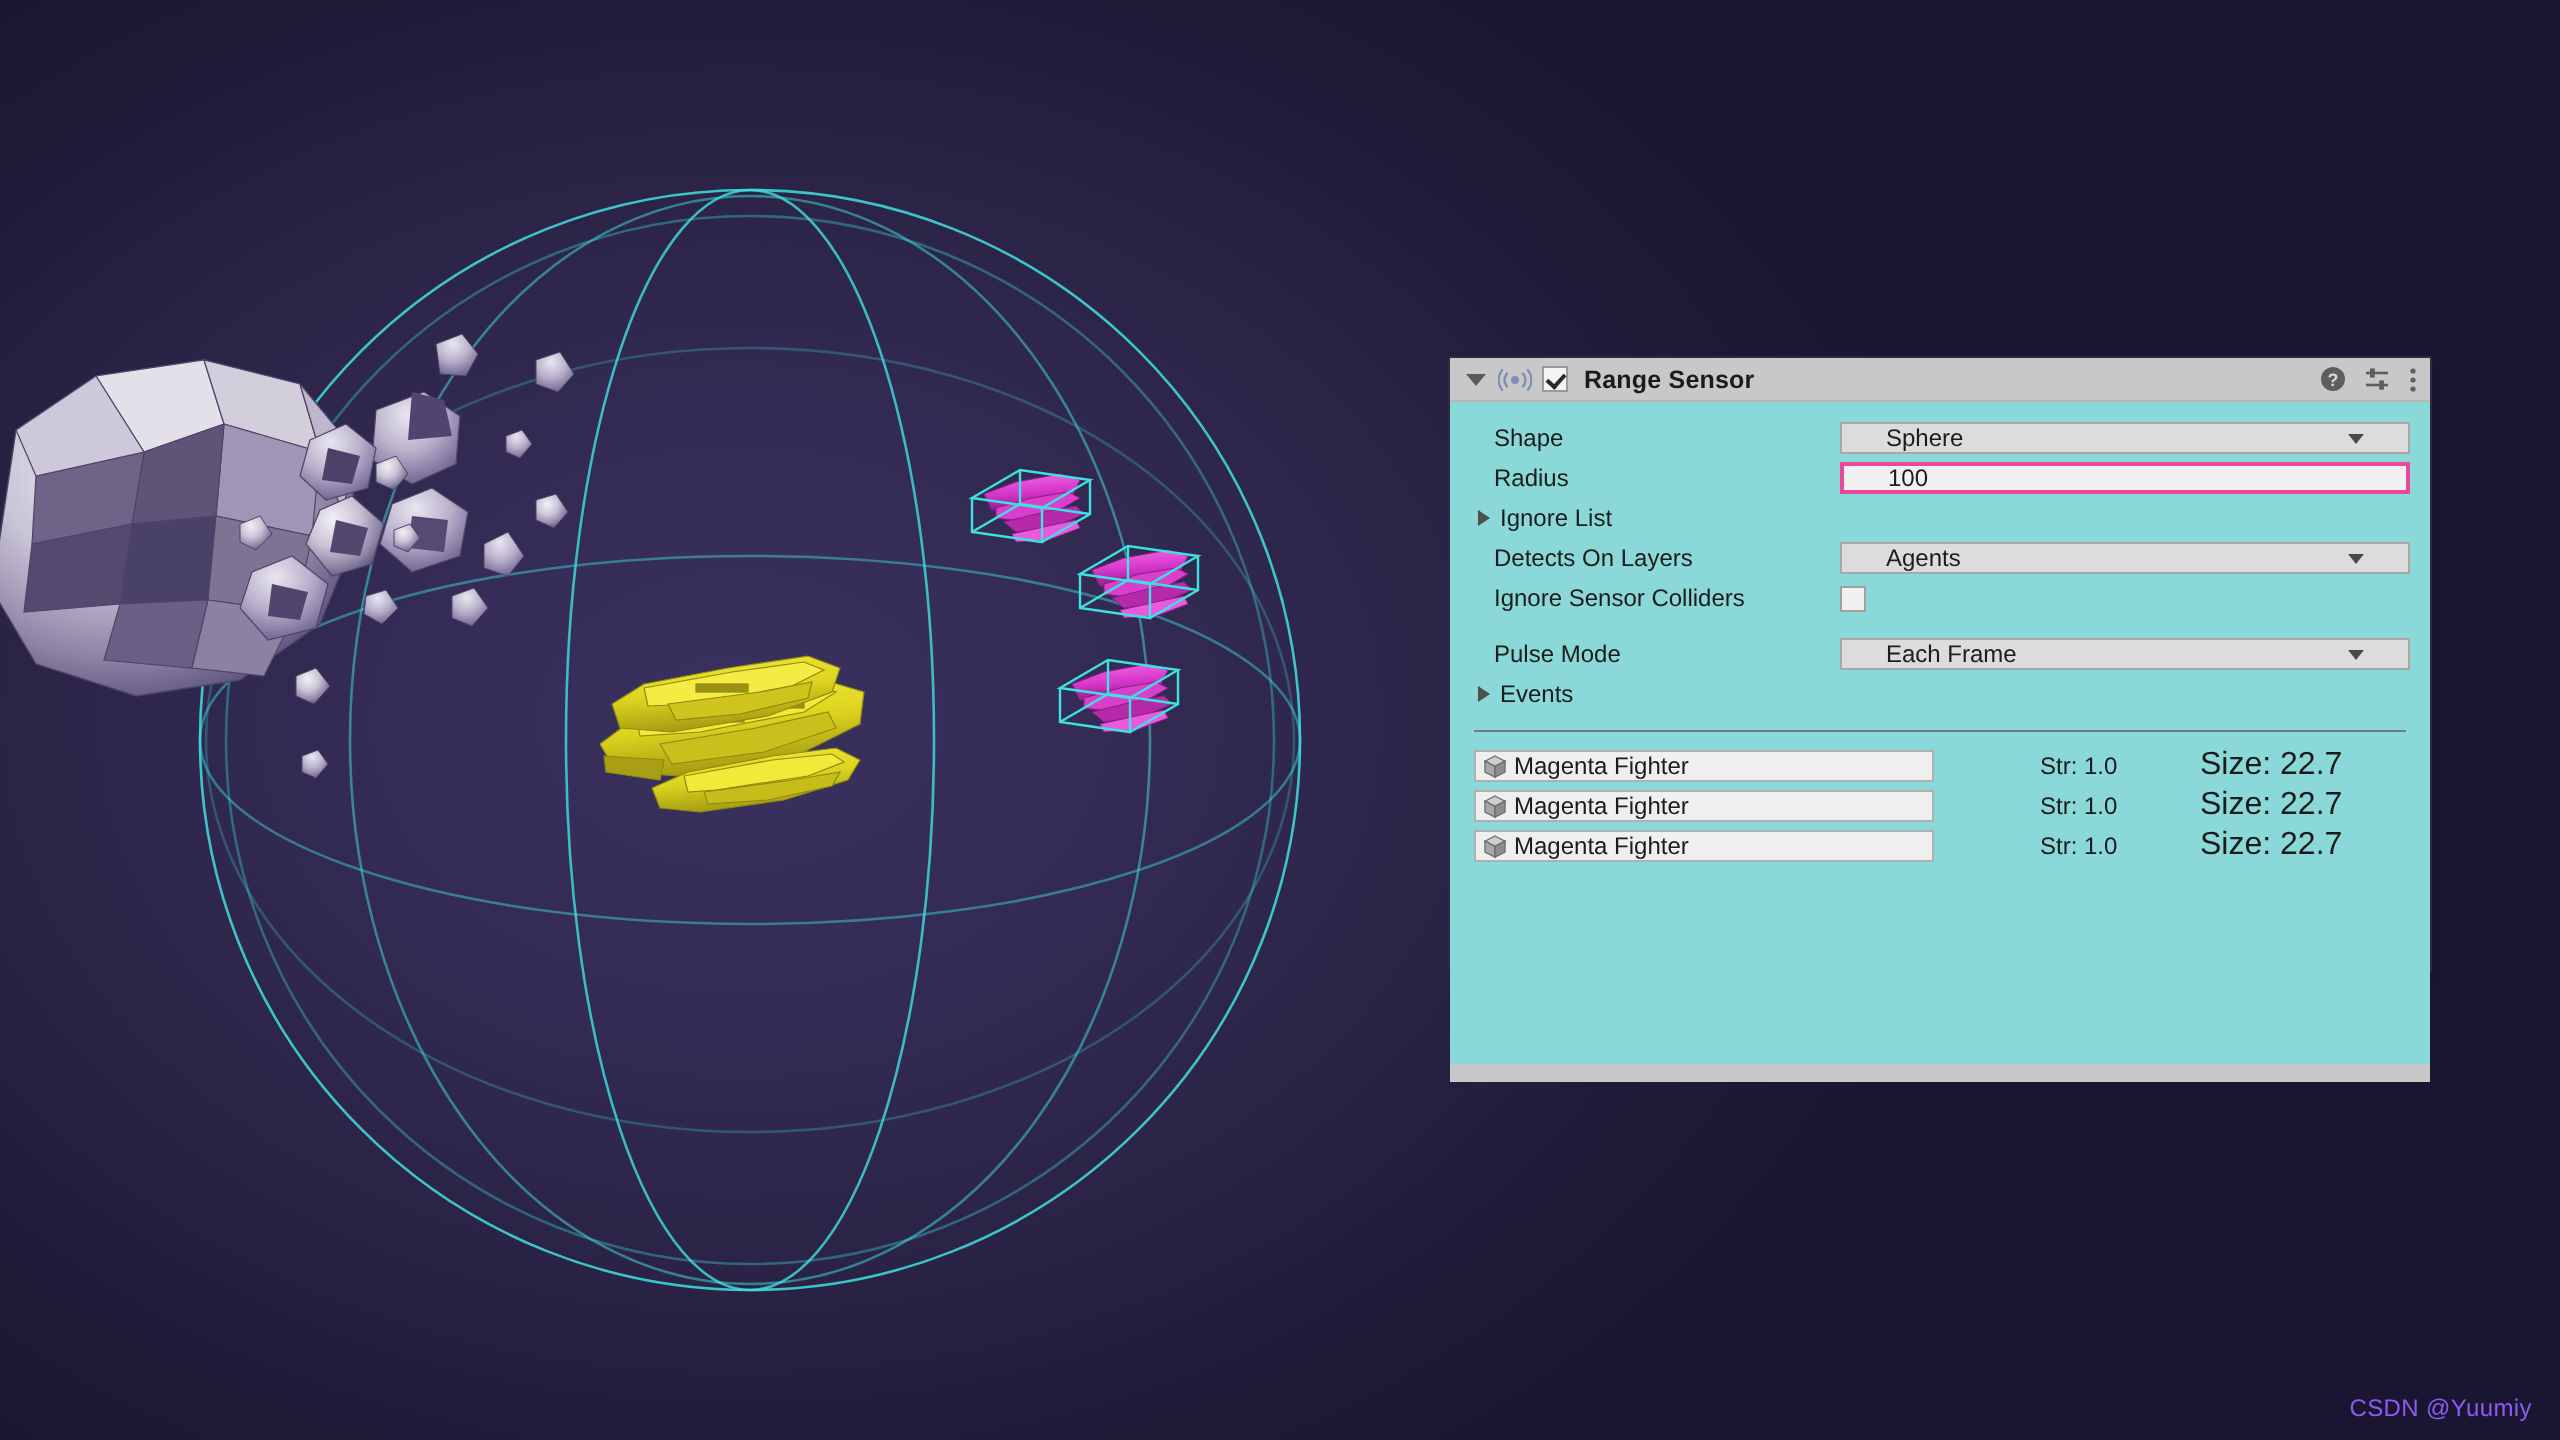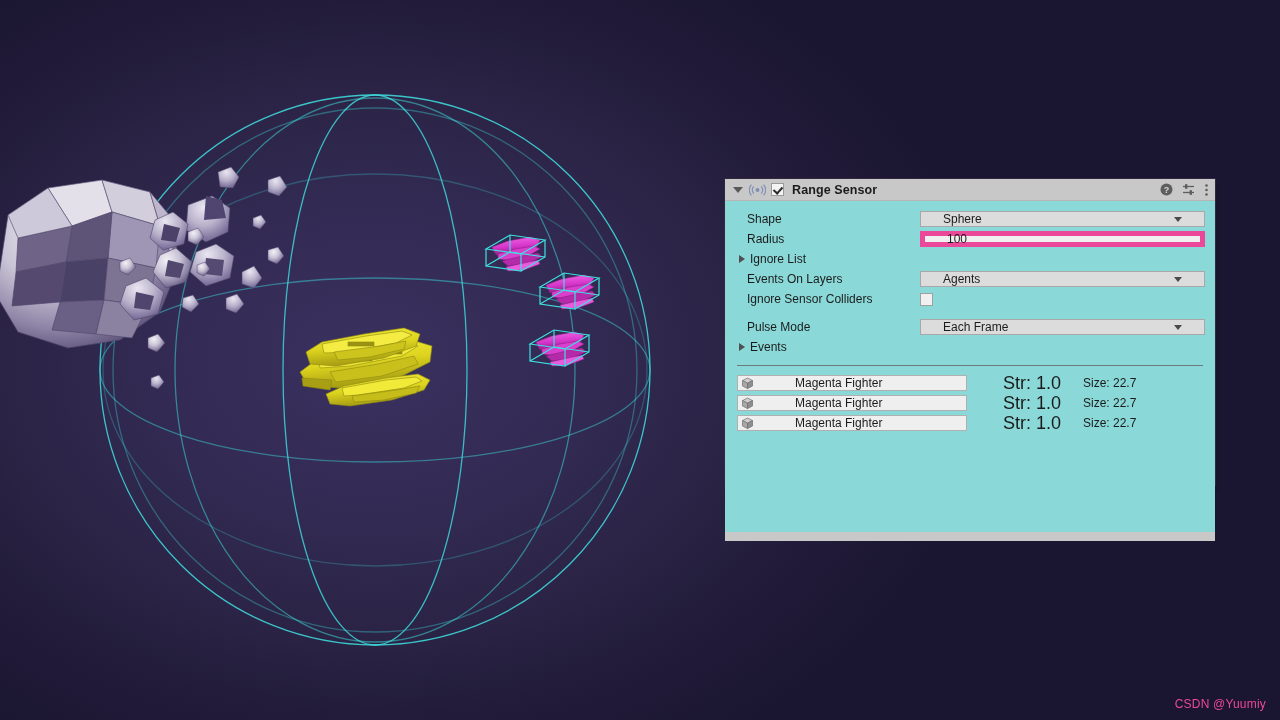--- a/index.html
+++ b/index.html
@@ -78,21 +78,21 @@
     border-left:6px solid #4f4f4f;
     margin-right:5px;
   }
   .field {
     flex:1; height:16px;
     display:flex; align-items:center;
     padding:0 22px;
     font-size:12px; color:#1c1c1c;
   }
   .field.dropdown { background:#dcdcdc; border:1px solid #a8a8a8; }
-  .field.textbox  { background:#f0f0f0; border:5px solid #ec4899; }
+  .field.textbox  { background:#f0f0f0; border:2px solid #ec4899; }
   .caret {
     margin-left:auto;
     width:0;height:0;
     border-left:4px solid transparent;
     border-right:4px solid transparent;
     border-top:5px solid #4a4a4a;
   }
   .checkbox {
     width:13px; height:13px;
     background:#f0f0f0; border:1px solid #a0a0a0;
@@ -100,30 +100,30 @@
   .spacer { height:8px; }
 
   .divider { height:1px; background:#6d7b7b; margin:8px 2px 7px 2px; }
   .sig-title { font-weight:bold; font-size:12px; padding-left:2px; margin-bottom:3px; }
 
   .sig-row { height:20px; display:flex; align-items:center; padding-left:2px; }
   .sig-name {
     width:230px; height:16px;
     background:#efefef; border:1px solid #b0b0b0;
     display:flex; align-items:center; padding-left:3px;
-    font-size:12px; overflow:hidden; white-space:nowrap;gap:38px;
+    font-size:12px; overflow:hidden; white-space:nowrap;
   }
   .cube-icon { width:13px; height:13px; margin-right:3px; flex:0 0 auto; }
-  .sig-str  { width:80px; margin-left:36px; font-size:18px; }
-  .sig-size { font-size:12px; }
+  .sig-str  { width:80px; margin-left:53px; font-size:12px; }
+  .sig-size { font-size:16px; }
 
   
   #watermark {
     position:absolute; right:14px; bottom:9px;
-    font-size:12px; color:#ec4899;
+    font-size:12px; color:#8b5cf6;
     letter-spacing:.2px;
   }
 </style>
 </head>
 <body>
 
 <div id="viewport">
   <svg id="scene-svg" width="1280" height="720">
     <defs>
       <radialGradient id="astGlow" cx="35%" cy="30%" r="75%">
@@ -331,21 +331,21 @@
 
     <div class="row foldout-row">
       <span class="row-label">
         <i class="tri-small"></i>
         <span>Ignore List</span>
       </span>
     </div>
 
 
     <div class="row">
-      <span class="row-label">Events On Layers</span>
+      <span class="row-label">Detects On Layers</span>
       <div class="field dropdown">
         <span>Agents</span>
         <span class="caret"></span>
       </div>
     </div>
 
 
     <div class="row">
       <span class="row-label">Ignore Sensor Colliders</span>
       <div class="checkbox"></div>

